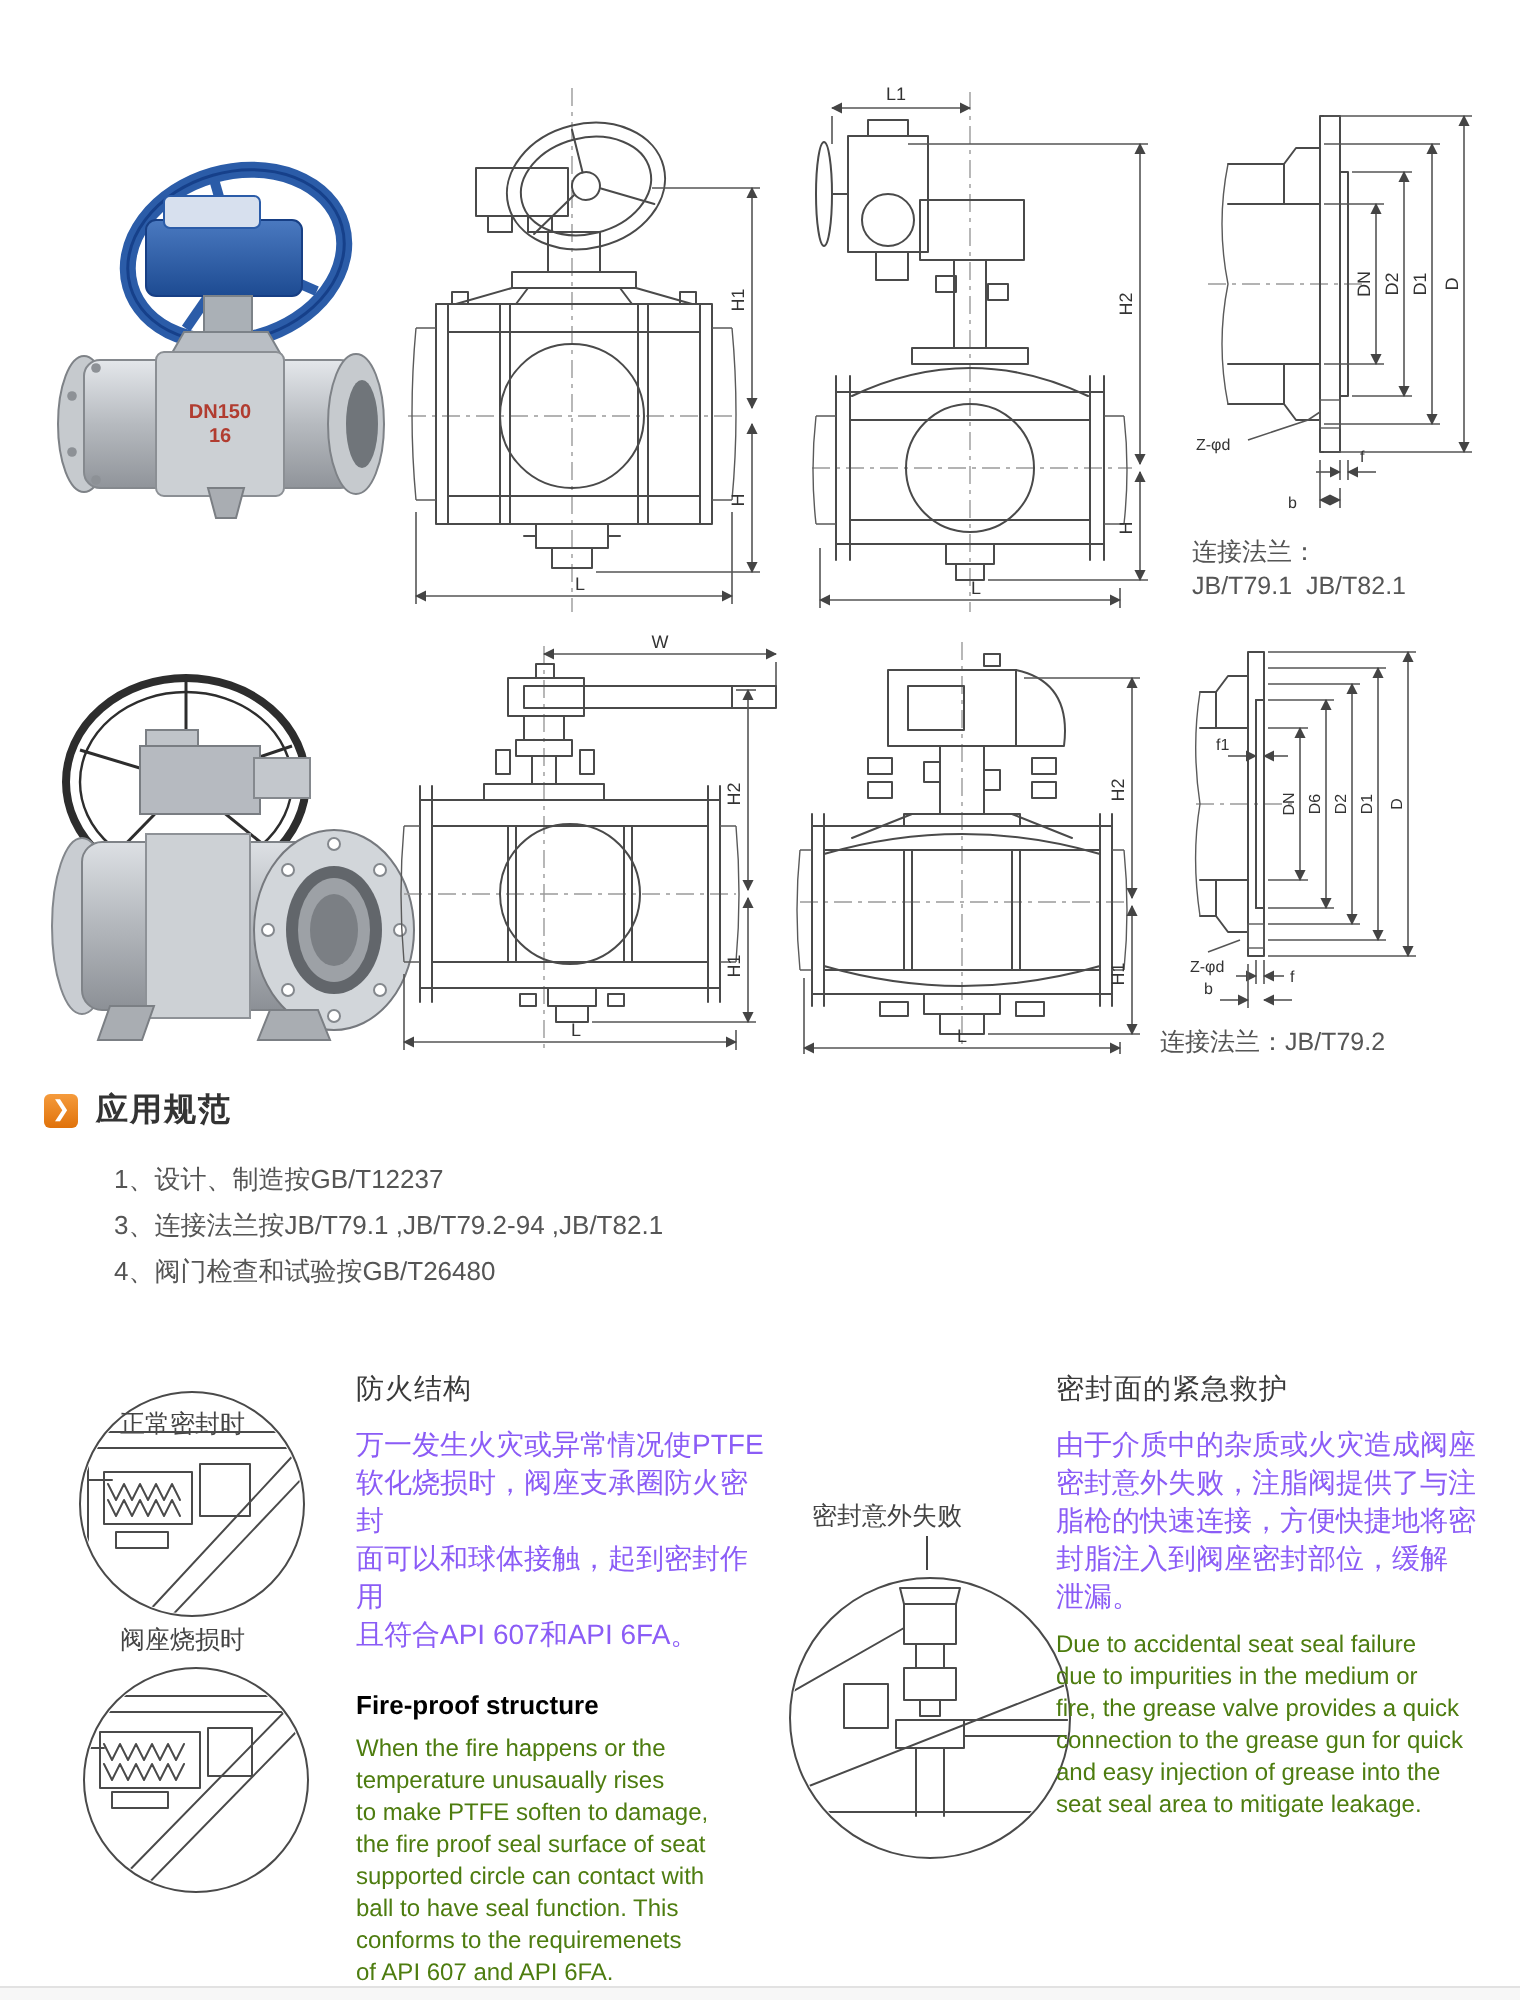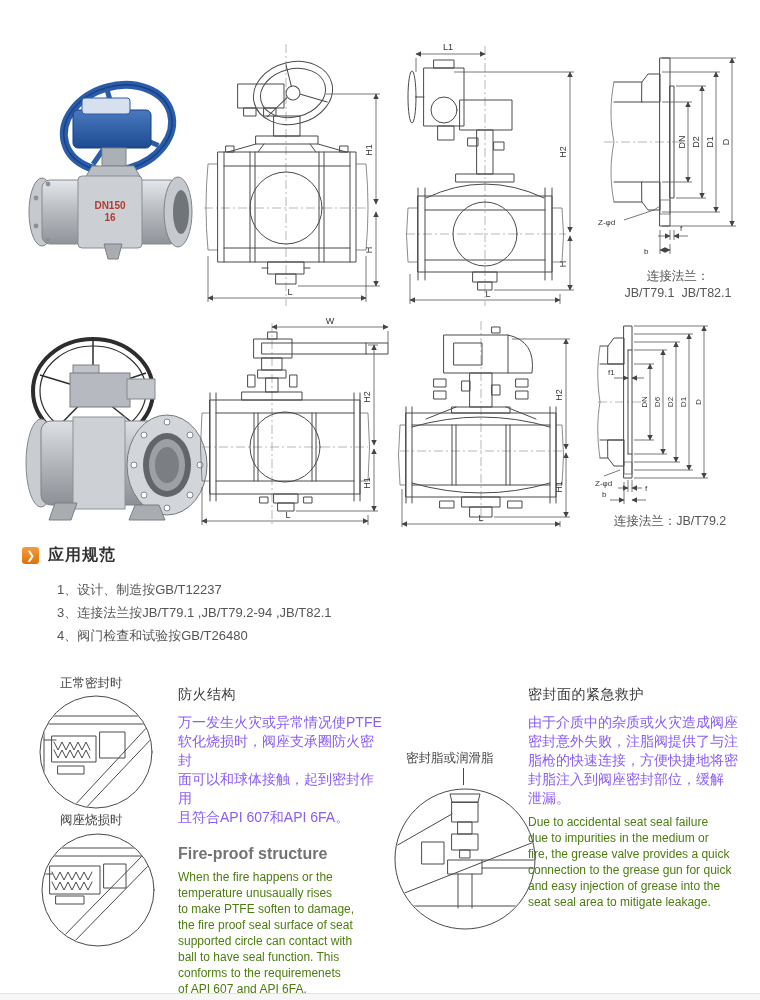--- a/index.html
+++ b/index.html
@@ -8,31 +8,31 @@
   .abs{position:absolute}
   
   svg .ln{fill:none;stroke:#4a4a4a;stroke-width:1;stroke-linejoin:round;stroke-linecap:round}
   svg .thin{fill:none;stroke:#5a5a5a;stroke-width:.7}
   svg .cl{stroke:#9a9a9a;stroke-width:.7;stroke-dasharray:9 3 2 3;fill:none}
   svg .dim{stroke:#555;stroke-width:.8;fill:none}
   svg .dt{font:9px "Liberation Sans",sans-serif;fill:#333}
   svg .dts{font:8px "Liberation Sans",sans-serif;fill:#333}
   svg .pl{font:bold 10px "Liberation Sans",sans-serif;fill:#b13c30;text-anchor:middle}
   
-  .flange-cap{font-size:12.5px;color:#555;text-align:center;line-height:17px}
+  .flange-cap{font-size:12.5px;color:#555;line-height:17px}
   .cap2{white-space:pre}
   .spec-header{display:flex;align-items:center;gap:9px}
   .spec-icon{width:17px;height:17px;border-radius:3px;background:linear-gradient(180deg,#f59b3c,#e0720a);color:#fff;
     font-size:11px;font-weight:bold;display:flex;align-items:center;justify-content:center;line-height:1}
   .spec-title{font-size:16px;font-weight:bold;color:#333;letter-spacing:1px}
   .spec-list{list-style:none;font-size:13px;color:#555;line-height:23px}
   .circ-label{font-size:12.5px;color:#444}
   .col-head-zh{font-size:14px;font-weight:normal;color:#3a3a3a;letter-spacing:.5px}
   .col-body-zh{font-size:14px;color:#8b5cf6;line-height:19px;white-space:pre-line;margin-top:9px}
-  .col-head-en{font-size:16px;font-weight:bold;color:#737373;margin-top:18px}
+  .col-head-en{font-size:13px;font-weight:bold;color:#000000;margin-top:18px}
   .col-body-en{font-size:12px;color:#4d7c0f;line-height:16px;white-space:pre-line;margin-top:6px}
   .pointer-line{width:1px;background:#444}
   .footer-strip{position:absolute;left:0;right:0;bottom:0;height:7px;background:#f7f7f7;border-top:1px solid #e2e2e2}
 </style>
 </head>
 <body>
 
 <svg class="abs" style="left:18px;top:68px" width="185" height="196" viewBox="0 0 185 196">
   <defs>
     <linearGradient id="pg1" x1="0" y1="0" x2="0" y2="1">
@@ -441,21 +441,21 @@
   <div class="spec-icon">❯</div>
   <div class="spec-title">应用规范</div>
 </div>
 
 <ul class="abs spec-list" style="left:57px;top:578px">
   <li>1、设计、制造按GB/T12237</li>
   <li>3、连接法兰按JB/T79.1 ,JB/T79.2-94 ,JB/T82.1</li>
   <li>4、阀门检查和试验按GB/T26480</li>
 </ul>
 
-<div class="abs circ-label" style="left:60px;top:675px">正常密封时</div>
+<div class="abs circ-label" style="left:60px;top:704px">正常密封时</div>
 
 <svg class="abs" style="left:36px;top:694px" width="122" height="118" viewBox="0 0 122 118">
   <defs>
     <clipPath id="k1">
         <circle cx="60" cy="58" r="55"></circle>
       </clipPath>
     <pattern id="xc1" width="6" height="6" patternUnits="userSpaceOnUse">
       <path d="M0,0L6,6M6,0L0,6" stroke="#555" stroke-width=".8"></path>
       </pattern>
   </defs>
@@ -511,21 +511,21 @@
   <div class="col-body-en">When the fire happens or the
 temperature unusaually rises
 to make PTFE soften to damage,
 the fire proof seal surface of seat
 supported circle can contact with
 ball to have seal function. This
 conforms to the requiremenets
 of API 607 and API 6FA.</div>
 </div>
 
-<div class="abs circ-label" style="left:406px;top:750px">密封脂或润滑脂</div>
+<div class="abs circ-label" style="left:406px;top:750px">密封意外失败</div>
 <div class="abs pointer-line" style="left:463px;top:768px;height:17px"></div>
 
 <svg class="abs" style="left:392px;top:786px" width="148" height="148" viewBox="0 0 148 148">
   <defs>
     <clipPath id="k3">
         <circle cx="73" cy="73" r="69"></circle>
       </clipPath>
     <pattern id="xc3" width="6" height="6" patternUnits="userSpaceOnUse">
       <path d="M0,0L6,6M6,0L0,6" stroke="#555" stroke-width=".8"></path>
       </pattern>

